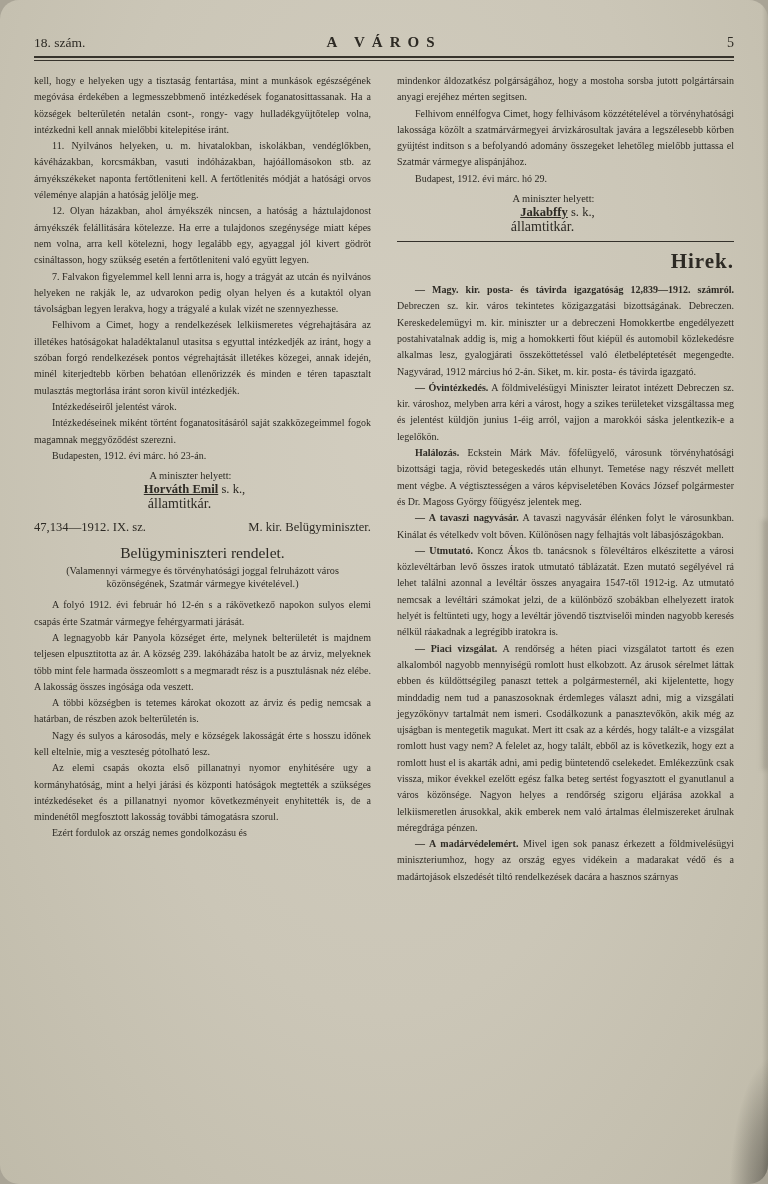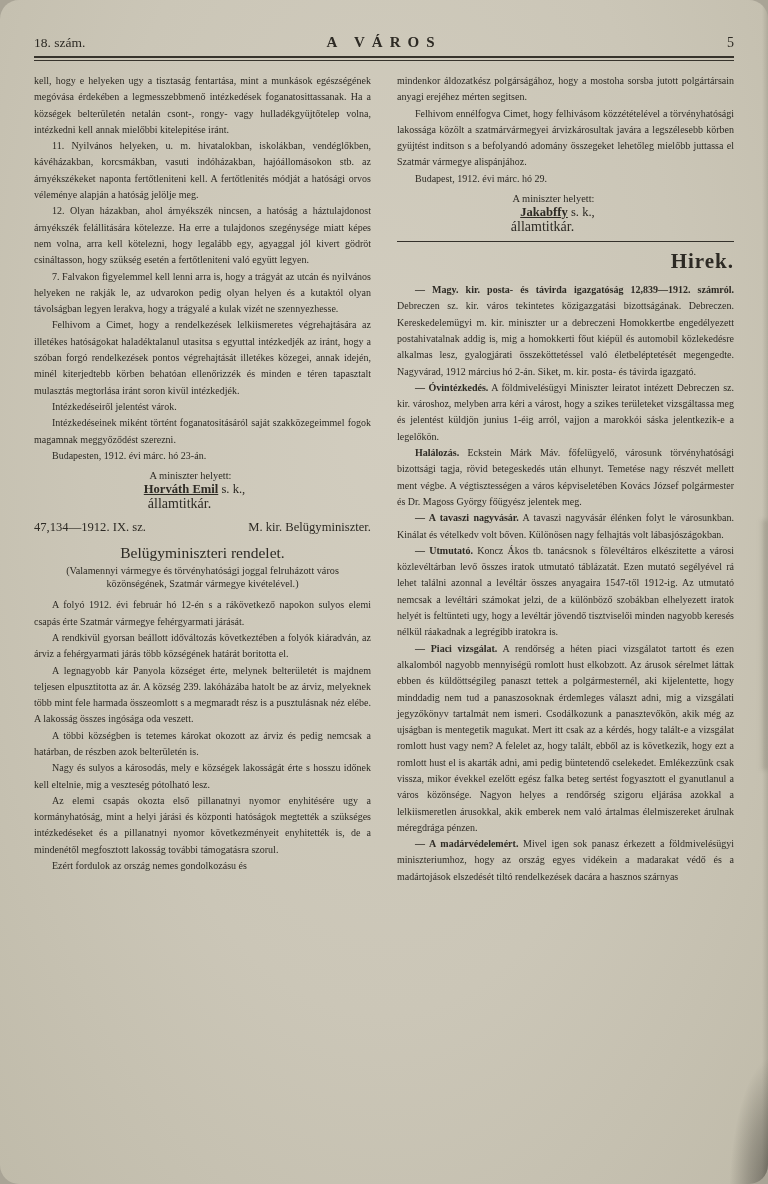--- a/index.html
+++ b/index.html
@@ -92,21 +92,20 @@
 
       <div class="docket">
         <span>47,134—1912. IX. sz.</span>
         <span>M. kir. Belügyminiszter.</span>
       </div>
 
       <h2 class="decree-title">Belügyminiszteri rendelet.</h2>
       <div class="decree-subtitle">(Valamennyi vármegye és törvényhatósági joggal felruházott város közönségének, Szatmár vármegye kivételével.)</div>
 
       <p class="body">A folyó 1912. évi február hó 12-én s a rákövetkező napokon sulyos elemi csapás érte Szatmár vármegye fehérgyarmati járását.</p>
-      <p class="body">A rendkivül gyorsan beállott időváltozás következtében a folyók kiáradván, az árviz a fehérgyarmati járás több községének határát boritotta el.</p>
       <p class="body">A legnagyobb kár Panyola községet érte, melynek belterületét is majdnem teljesen elpusztitotta az ár. A község 239. lakóházába hatolt be az árviz, melyeknek több mint fele harmada összeomlott s a megmaradt rész is a pusztulásnak néz elébe. A lakosság összes ingósága oda veszett.</p>
       <p class="body">A többi községben is tetemes károkat okozott az árviz és pedig nemcsak a határban, de részben azok belterületén is.</p>
       <p class="body">Nagy és sulyos a károsodás, mely e községek lakosságát érte s hosszu időnek kell eltelnie, mig a veszteség pótolható lesz.</p>
       <p class="body">Az elemi csapás okozta első pillanatnyi nyomor enyhitésére ugy a kormányhatóság, mint a helyi járási és központi hatóságok megtették a szükséges intézkedéseket és a pillanatnyi nyomor következményeit enyhitették is, de a mindenétől megfosztott lakosság további támogatásra szorul.</p>
       <p class="body">Ezért fordulok az ország nemes gondolkozásu és</p>
     </section>
 
     <section class="col">
       <p class="body flush">mindenkor áldozatkész polgárságához, hogy a mostoha sorsba jutott polgártársain anyagi erejéhez mérten segitsen.</p>
       <p class="body">Felhivom ennélfogva Cimet, hogy felhivásom közzétételével a törvényhatósági lakossága közölt a szatmárvármegyei árvizkárosultak javára a legszélesebb körben gyüjtést inditson s a befolyandó adomány összegeket lehetőleg mielőbb juttassa el Szatmár vármegye alispánjához.</p>

